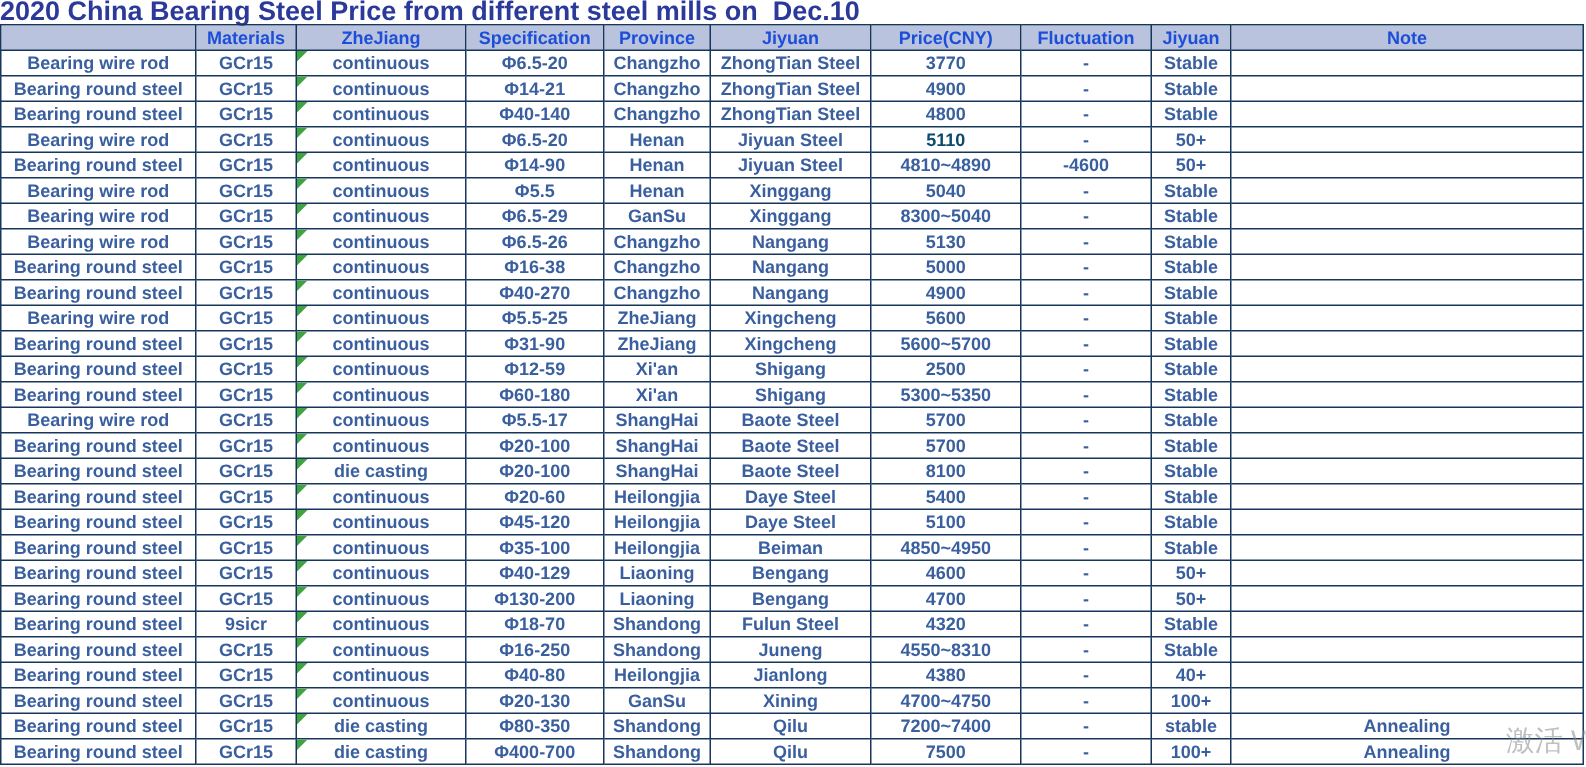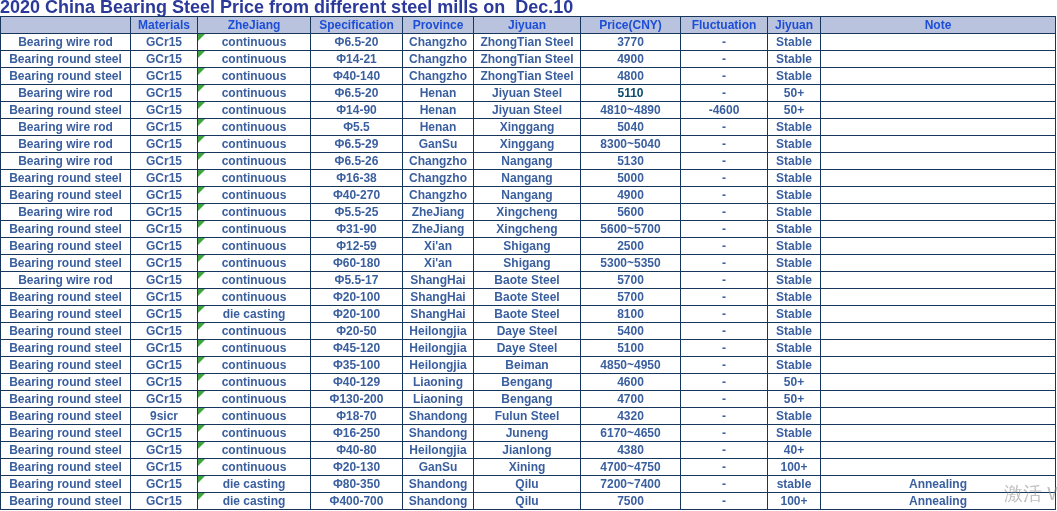--- a/index.html
+++ b/index.html
@@ -306,21 +306,21 @@
           <td>Baote Steel</td>
           <td>8100</td>
           <td>-</td>
           <td>Stable</td>
           <td></td>
         </tr>
         <tr>
           <td>Bearing round steel</td>
           <td>GCr15</td>
           <td>continuous<span class="tri"></span></td>
-          <td>Φ20-50</td>
+          <td>Φ20-60</td>
           <td>Heilongjia</td>
           <td>Daye  Steel</td>
           <td>5400</td>
           <td>-</td>
           <td>Stable</td>
           <td></td>
         </tr>
         <tr>
           <td>Bearing round steel</td>
           <td>GCr15</td>
@@ -381,21 +381,21 @@
           <td>Stable</td>
           <td></td>
         </tr>
         <tr>
           <td>Bearing round steel</td>
           <td>GCr15</td>
           <td>continuous<span class="tri"></span></td>
           <td>Φ16-250</td>
           <td>Shandong</td>
           <td>Juneng</td>
-          <td>6170~4650</td>
+          <td>4550~8310</td>
           <td>-</td>
           <td>Stable</td>
           <td></td>
         </tr>
         <tr>
           <td>Bearing round steel</td>
           <td>GCr15</td>
           <td>continuous<span class="tri"></span></td>
           <td>Φ40-80</td>
           <td>Heilongjia</td>

